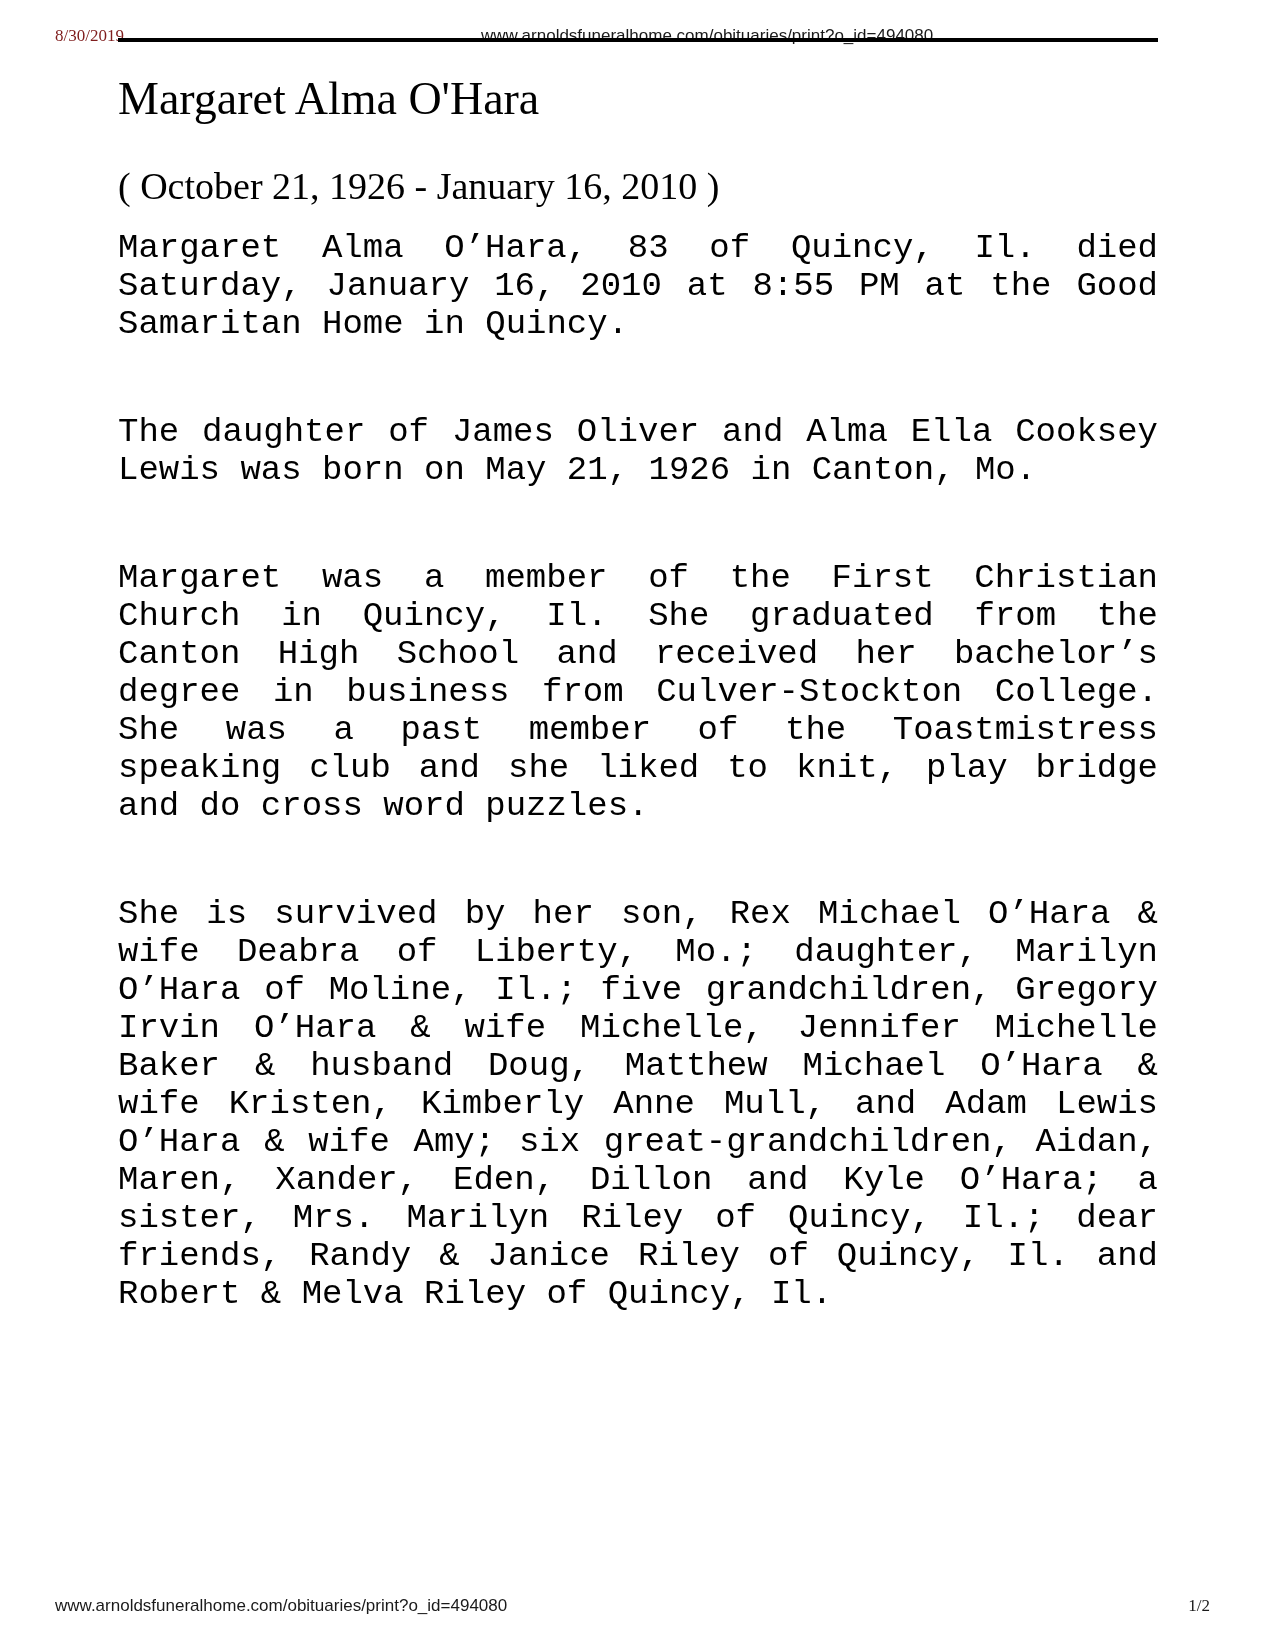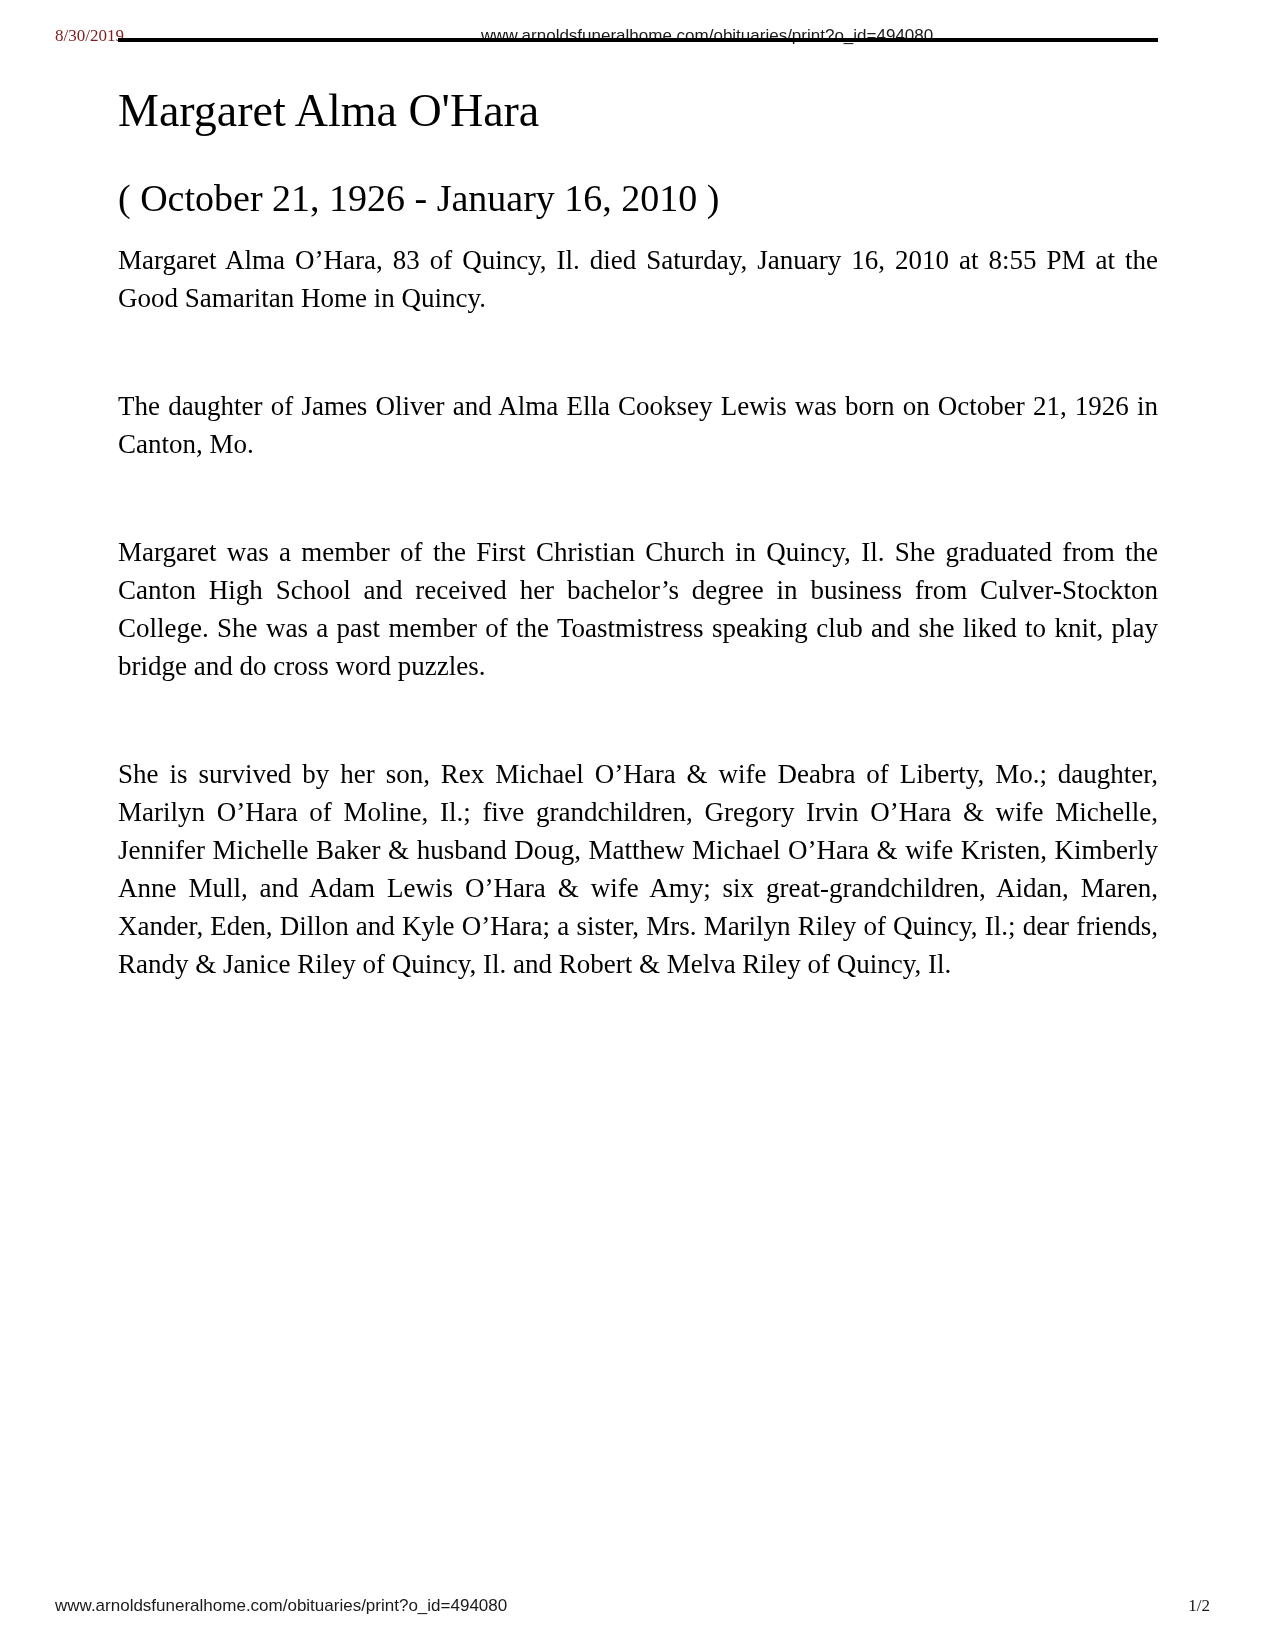--- a/index.html
+++ b/index.html
@@ -49,34 +49,35 @@
   .title-rule {
     height: 0;
     border: none;
     border-top: 4px solid #000000;
     margin: 38px 0 0 0;
   }
   h2.obit-name {
     font-size: 46px;
     line-height: 54px;
     font-weight: normal;
-    margin: 42px 0 0 0;
+    margin: 30px 0 0 0;
     padding: 0;
   }
   .obit-dates {
     font-size: 38px;
     line-height: 38px;
     margin-top: 41px;
   }
   .content p {
-    font-size: 27px;
+    font-size: 34px;
     line-height: 38px;
     text-align: justify;
     margin: 70px 0 0 0;
     padding: 0;
+    font-family: Liberation Mono, monospace;
   }
   .content p.first {
     margin-top: 24px;
   }
   .print-footer-url {
     position: absolute;
     left: 55px;
     top: 1596px;
     font-family: "Liberation Sans", "DejaVu Sans", sans-serif;
     font-size: 17px;
@@ -104,21 +105,21 @@
 
 
   <hr class="title-rule">
 
   <h2 class="obit-name">Margaret Alma O'Hara</h2>
 
   <div class="obit-dates">( October 21, 1926 - January 16, 2010 )</div>
 
   <p class="first">Margaret Alma O’Hara, 83 of Quincy, Il. died Saturday, January 16, 2010 at 8:55 PM at the Good Samaritan Home in Quincy.</p>
 
-  <p>The daughter of James Oliver and Alma Ella Cooksey Lewis was born on October 21, 1926 in Canton, Mo.</p>
+  <p>The daughter of James Oliver and Alma Ella Cooksey Lewis was born on May 21, 1926 in Canton, Mo.</p>
 
   <p>Margaret was a member of the First Christian Church in Quincy, Il. She graduated from the Canton High School and received her bachelor’s degree in business from Culver-Stockton College. She was a past member of the Toastmistress speaking club and she liked to knit, play bridge and do cross word puzzles.</p>
 
   <p>She is survived by her son, Rex Michael O’Hara &amp; wife Deabra of Liberty, Mo.; daughter, Marilyn O’Hara of Moline, Il.; five grandchildren, Gregory Irvin O’Hara &amp; wife Michelle, Jennifer Michelle Baker &amp; husband Doug, Matthew Michael O’Hara &amp; wife Kristen, Kimberly Anne Mull, and Adam Lewis O’Hara &amp; wife Amy; six great-grandchildren, Aidan, Maren, Xander, Eden, Dillon and Kyle O’Hara; a sister, Mrs. Marilyn Riley of Quincy, Il.; dear friends, Randy &amp; Janice Riley of Quincy, Il. and Robert &amp; Melva Riley of Quincy, Il.</p>
 
 
 </main>
 
 <span class="print-footer-url">www.arnoldsfuneralhome.com/obituaries/print?o_id=494080</span>
 

